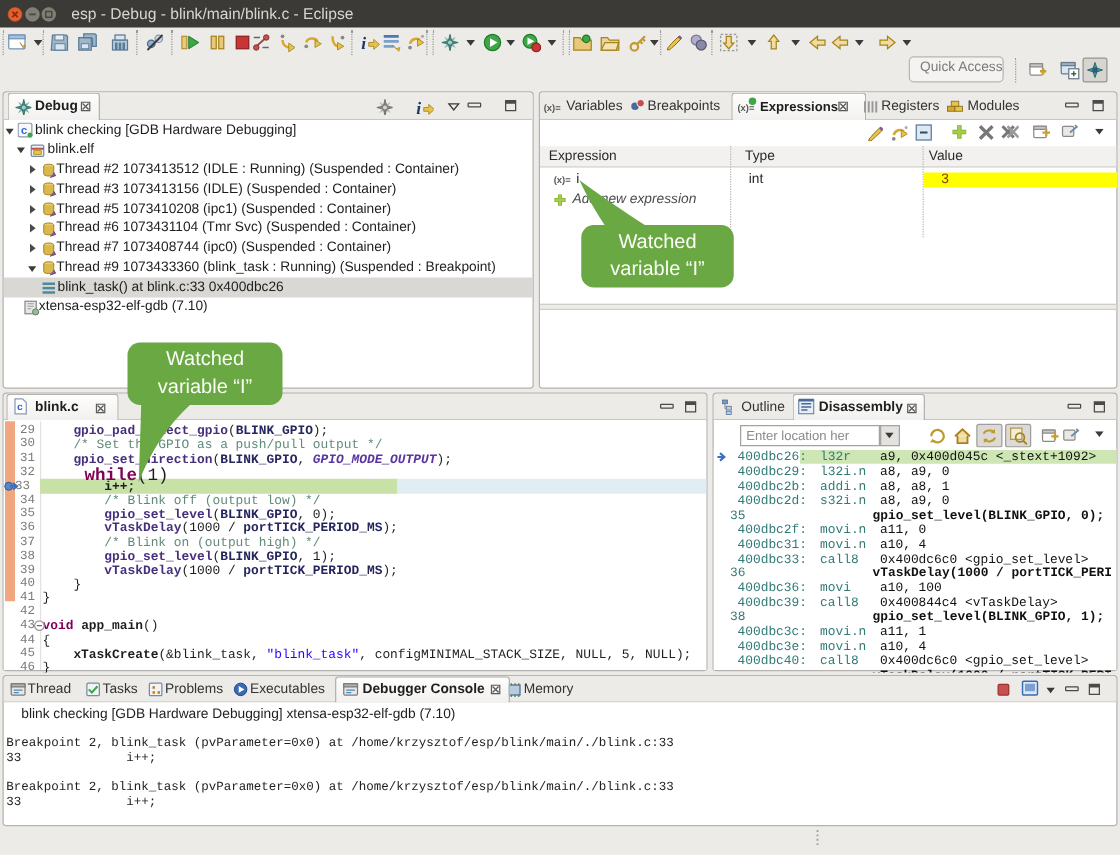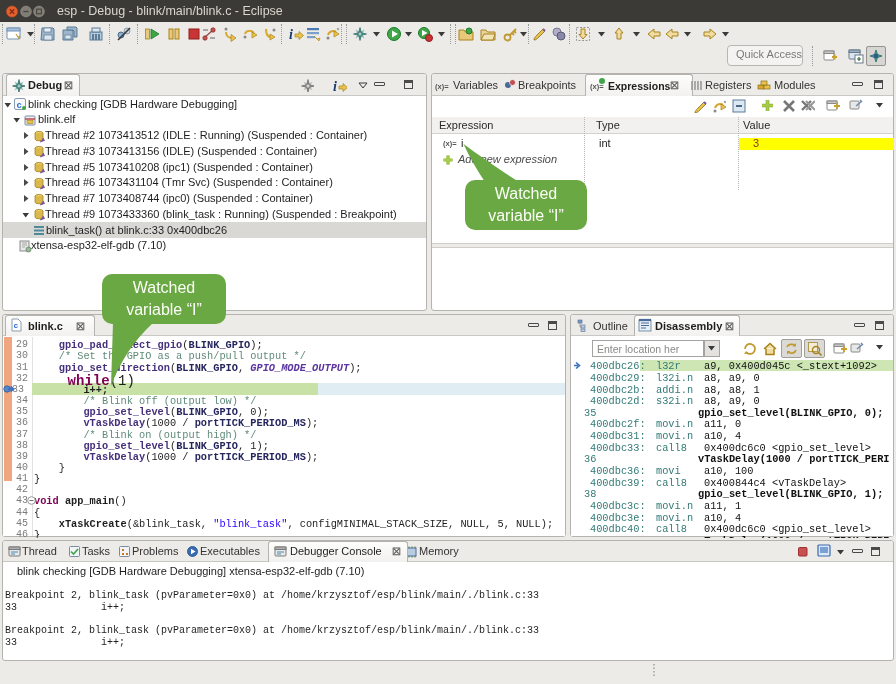--- a/index.html
+++ b/index.html
@@ -591,21 +591,21 @@
     <rect x="2" y="3" width="9" height="8" fill="#b8cce0" stroke="#4a6a9a"></rect>
     <path d="M4,3 V1.5 M7,3 V1.5 M10,3 V1.5 M4,11 v1.5 M7,11 v1.5 M10,11 v1.5" stroke="#4a7a4a"></path>
   </svg>
 <div class="tx t11" style="left:419px;top:545px;color:#333">Memory</div>
 <div class="tab" style="left:268px;width:140px;top:541px;height:21px"></div>
 <svg style="position:absolute;left:274px;top:545px" width="13" height="13" viewBox="0 0 13 13">
     <rect x="1" y="2" width="11" height="9" rx="1" fill="#e8e8e8" stroke="#7a7a7a"></rect>
     <rect x="1" y="2" width="11" height="2.5" fill="#b0b0b0" stroke="#7a7a7a"></rect>
     <path d="M3,7 h7 M3,9 h4" stroke="#4a8ab5" stroke-width="1"></path>
   </svg>
-<div class="tx t11" style="left:290px;top:545px;font-weight:normal">Debugger Console</div>
+<div class="tx t11" style="left:290px;top:545px;font-weight:bold">Debugger Console</div>
 <div class="tx x" style="left:392px;top:546px">☒</div>
 <svg style="position:absolute;left:797px;top:546px" width="11" height="11" viewBox="0 0 11 11">
     <rect x="1.5" y="1.5" width="8.5" height="8.5" rx="1" fill="#C75050" stroke="#9d3030"></rect>
   </svg>
 <svg style="position:absolute;left:817px;top:544px" width="14" height="14" viewBox="0 0 14 14">
     <rect x="1" y="1" width="12" height="11" rx="1" fill="#dce8f8" stroke="#3a6ab0" stroke-width="1.2"></rect>
     <rect x="3" y="3" width="8" height="6" fill="#7aa0d4"></rect>
   </svg>
 <svg style="position:absolute;left:837px;top:550px" width="7" height="5" viewBox="0 0 7 5">
     <path d="M0,0 L7,0 L3.5,4.5 Z" fill="#3a3a3a"></path>

